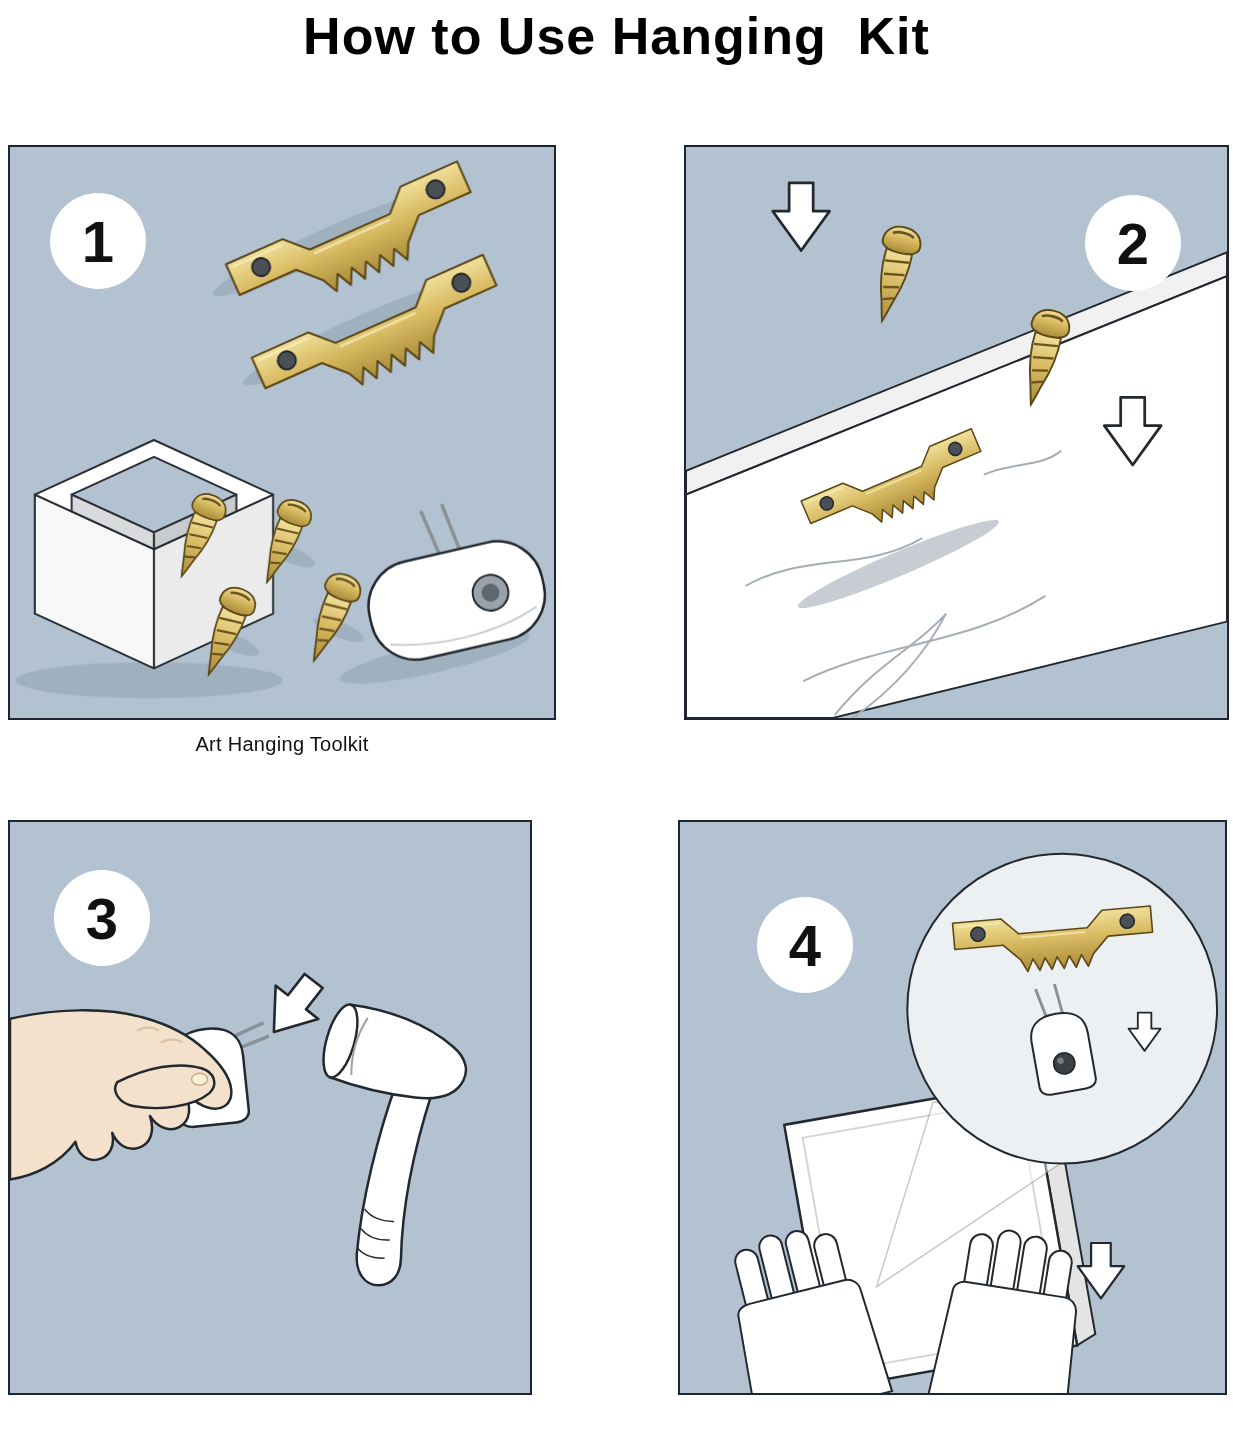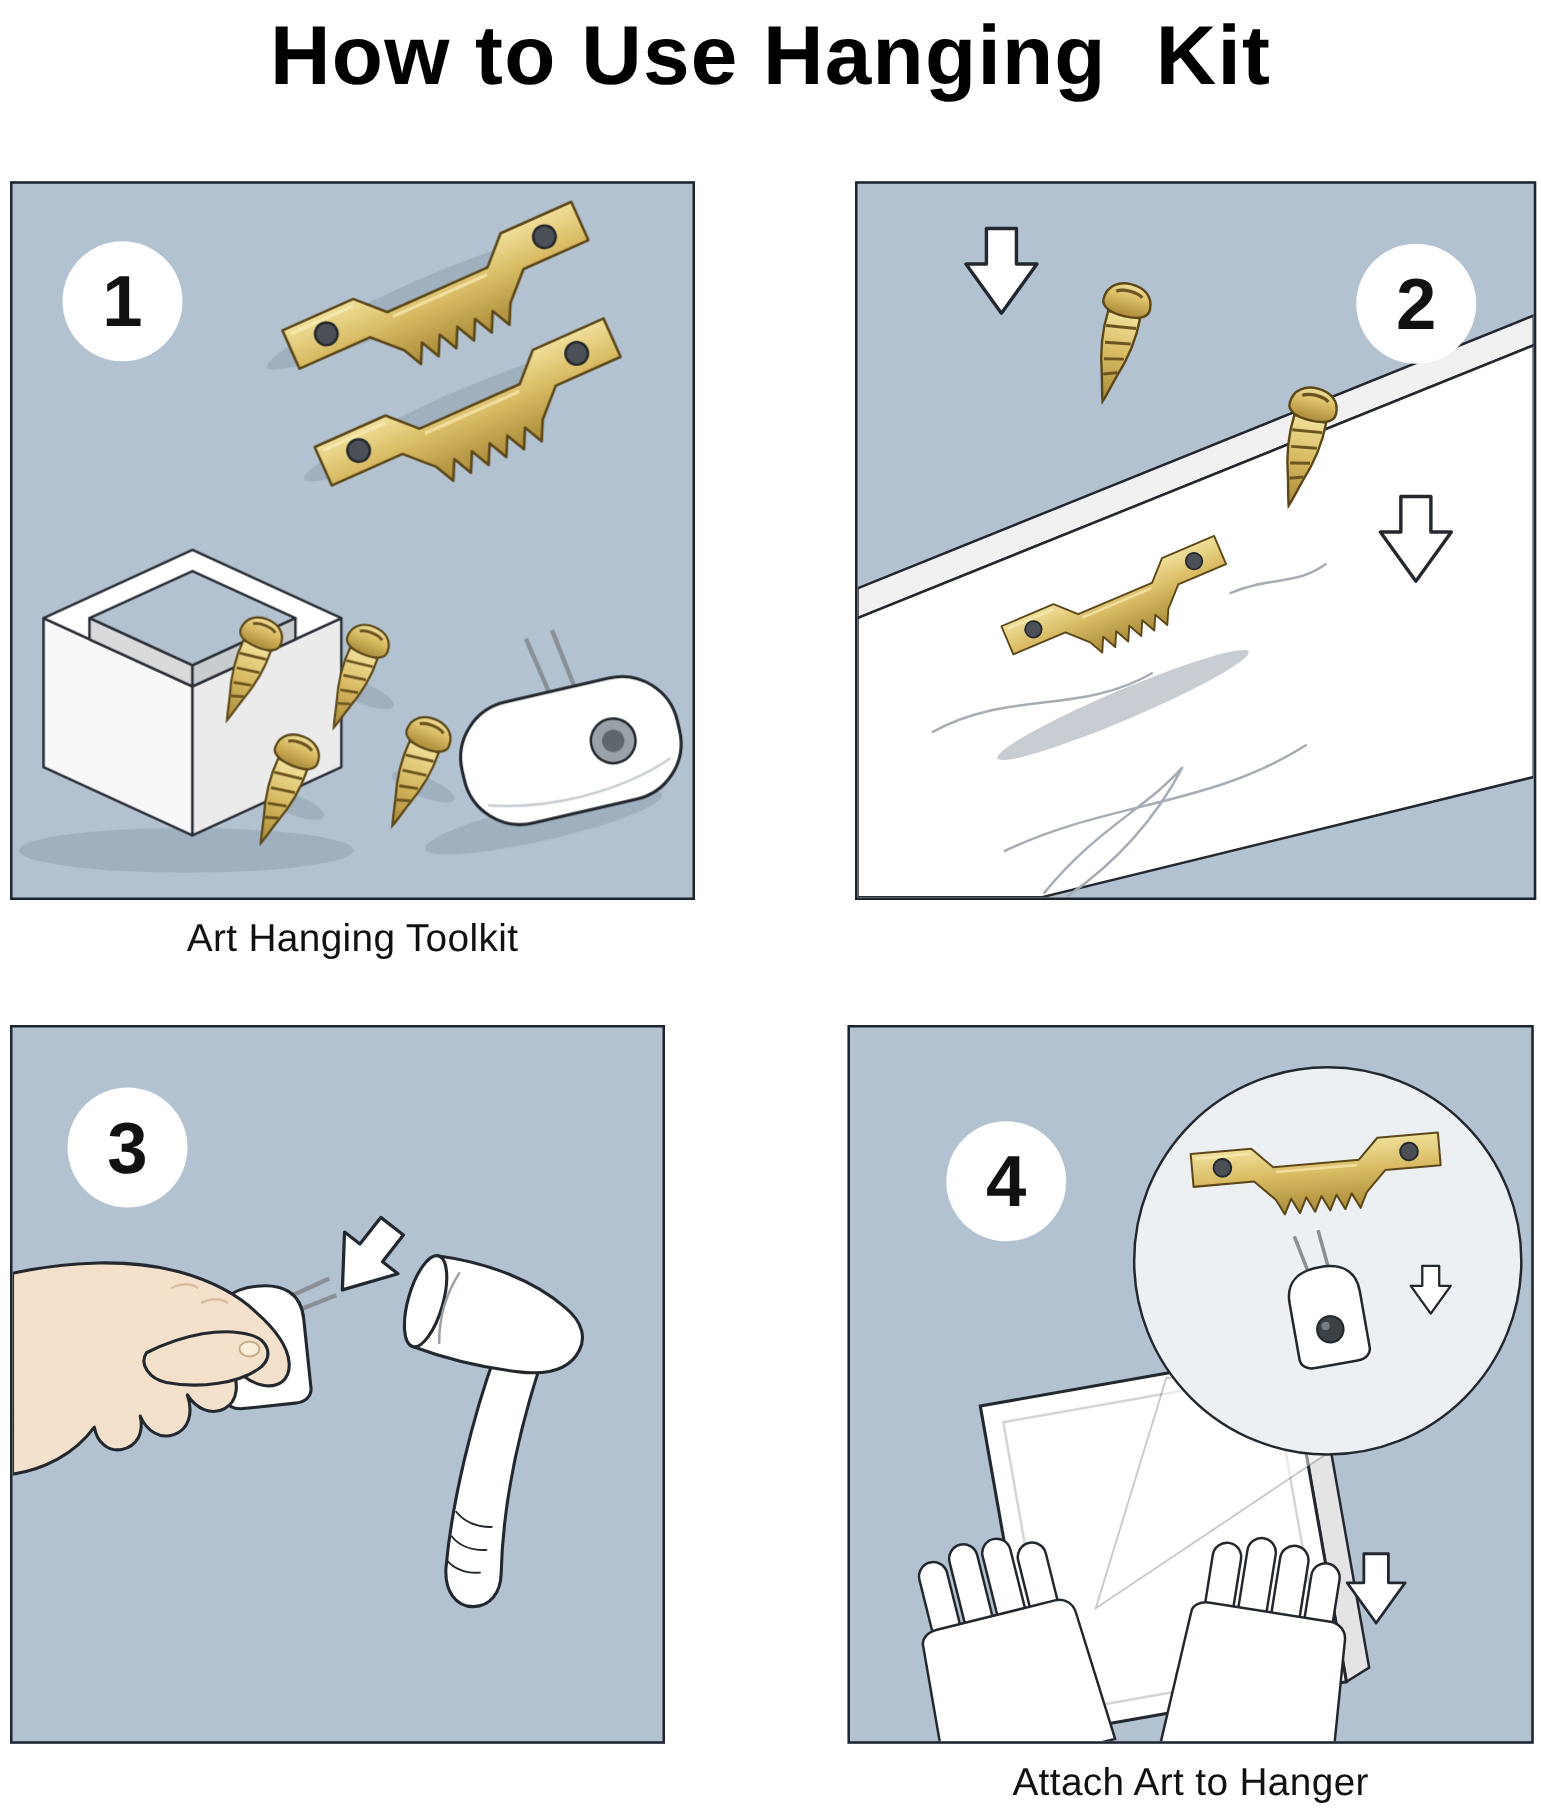--- a/index.html
+++ b/index.html
@@ -9,21 +9,21 @@
     background: #ffffff;
     font-family: "Liberation Sans", sans-serif;
     color: #0d0d0d;
     position: relative;
     overflow: hidden;
   }
   .page-title {
     margin: 0;
     padding-top: 6px;
     text-align: center;
-    font-size: 67px;
+    font-size: 52px;
     font-weight: bold;
     letter-spacing: 1px;
     white-space: pre-wrap;
     color: #000;
   }
   figure.step { position: absolute; margin: 0; }
   .canvas {
     position: relative;
     border: 2px solid #1d2530;
     background: var(--panel_background, #b3c2d0);
@@ -34,21 +34,21 @@
   .badge {
     position: absolute;
     width: 96px; height: 96px;
     border-radius: 50%;
     background: #ffffff;
     display: flex; align-items: center; justify-content: center;
     font-size: 58px; font-weight: bold; color: #111;
   }
   .caption {
     text-align: center;
-    font-size: 31px;
+    font-size: 20px;
     margin-top: 13px;
     letter-spacing: 0.3px;
     color: #111;
   }
   #fig1 { left: 8px;   top: 145px; width: 548px; }
   #fig2 { left: 684px; top: 145px; width: 545px; }
   #fig3 { left: 8px;   top: 820px; width: 524px; }
   #fig4 { left: 678px; top: 820px; width: 549px; }
   #fig1 .badge { left: 40px;  top: 46px; }
   #fig2 .badge { right: 46px; top: 48px; }
@@ -281,14 +281,13 @@
         </g>
       </g>
       <g transform="translate(424,424) scale(0.9)">
         <path d="M-11,0 L11,0 L11,26 L26,26 L0,62 L-26,26 L-11,26 Z" fill="#ffffff" stroke="#23282e" stroke-width="2.5" stroke-linejoin="round"></path>
       </g>
     </svg>
     <div class="badge">
         <span>4</span>
       </div>
   </div>
-  <figcaption class="caption">Attach Art to Hanger</figcaption>
 </figure>
 
 </body></html>

